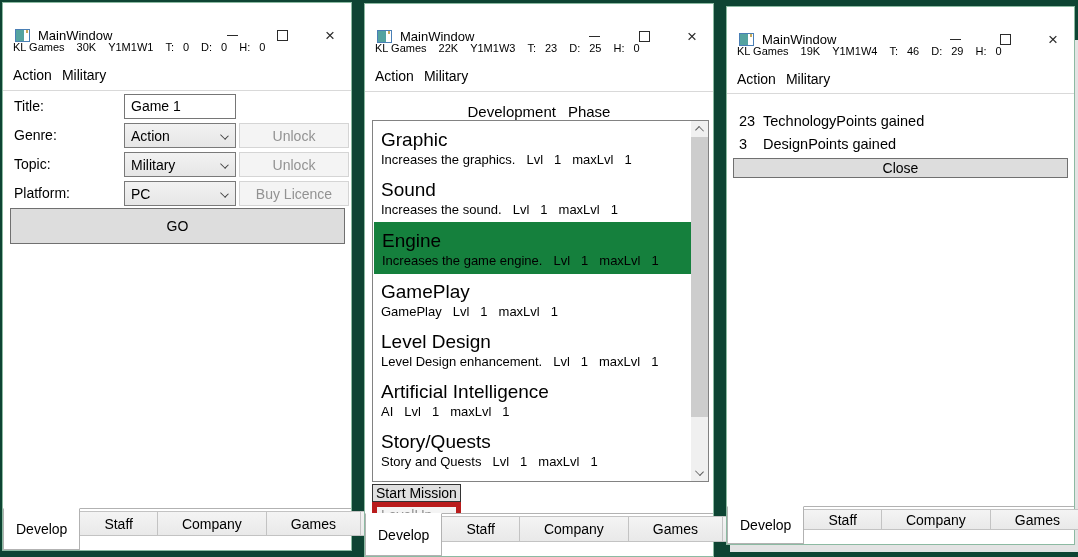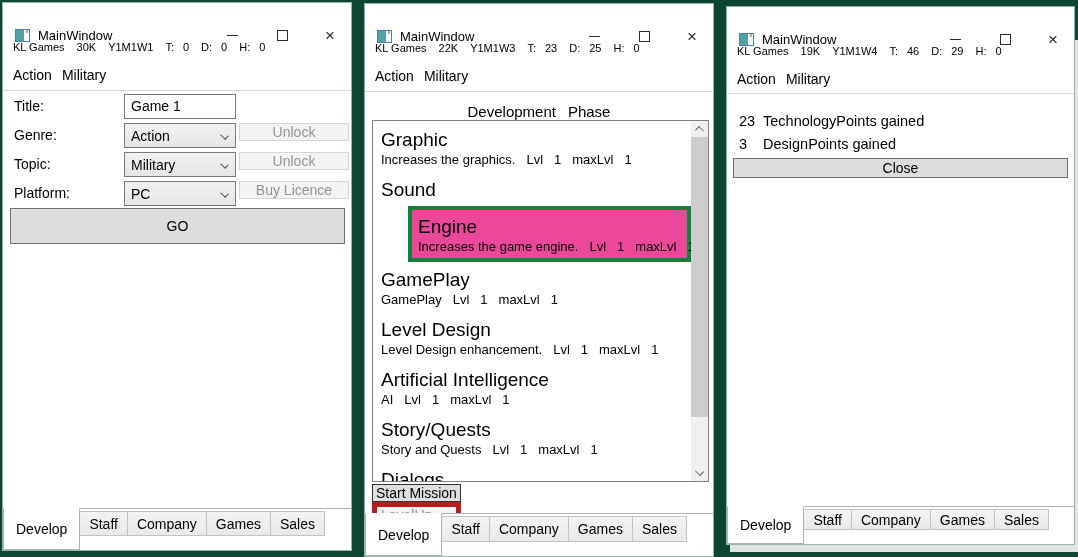--- a/index.html
+++ b/index.html
@@ -34,42 +34,42 @@
   .statusrow span{margin-right:12px;}
   .statusrow .pairlabel{margin-right:9px;}
   .menurow{position:absolute;left:10px;top:64px;right:4px;height:22px;font-size:14px;white-space:nowrap;}
   .menurow span{margin-right:10px;}
   .divider{position:absolute;left:0;right:0;height:0;border-top:1px solid #d9d9d9;}
   .w1 .divider{top:87px;} .w2 .divider{top:87px;} .w3 .divider{top:86px;}
 
   
   .flabel{position:absolute;left:11px;font-size:14px;}
   .fctrl{position:absolute;left:121px;width:112px;height:25px;box-sizing:border-box;}
-  .fbtn{position:absolute;left:236px;width:110px;height:18px;box-sizing:border-box;text-align:center;}
+  .fbtn{position:absolute;left:236px;width:110px;height:25px;box-sizing:border-box;text-align:center;}
   .r1{top:91px;} .r2{top:120px;} .r3{top:149px;} .r4{top:178px;}
   .lbl1{top:95px;} .lbl2{top:124px;} .lbl3{top:153px;} .lbl4{top:182px;}
   .textinput{background:#fff;border:1px solid #767676;font-size:14px;padding:3px 0 0 6px;}
   .combo{background:linear-gradient(#f2f2f2,#e6e6e6);border:1px solid #7a7a7a;font-size:14px;
          display:flex;align-items:center;justify-content:space-between;padding:0 7px 0 6px;}
   .chev{width:7px;height:7px;position:relative;}
   .chev::before{content:"";position:absolute;left:0;top:0;width:6px;height:6px;
     border-right:1px solid #3f3f3f;border-bottom:1px solid #3f3f3f;transform:rotate(45deg) scale(1,.75);}
   .btn-disabled{background:#f4f4f4;border:1px solid #d5d5d5;color:#929292;font-size:14px;
     display:flex;align-items:center;justify-content:center;}
   .btn-go{position:absolute;left:7px;right:6px;top:205px;height:36px;background:#ddd;
     border:1px solid #707070;font-size:14px;display:flex;align-items:center;justify-content:center;box-sizing:border-box;}
 
   
   .devheader{position:absolute;left:0;right:0;top:99px;text-align:center;font-size:15px;}
   .devheader span{margin:0 6px;}
   .devlist{position:absolute;left:7px;top:116px;width:337px;height:362px;border:1px solid #828282;
     box-sizing:border-box;overflow:hidden;background:#fff;}
   .devitems{position:absolute;left:1px;top:1px;right:17px;bottom:0;overflow:hidden;}
   .ditem{padding:2px 2px 3px 6px;border:1px solid transparent;}
-  .ditem.selected{background:#ec4899;border:4px solid #15803d;margin-left:34px;}
+  .ditem.selected{background:#15803d;border:2px solid #15803d;}
   .dtitle{font-size:19px;line-height:25px;margin-top:2px;}
   .dsub{font-size:13px;line-height:16px;white-space:nowrap;}
   .dsub span{margin-right:11px;}
   .scrollbar{position:absolute;top:0;right:0;width:17px;bottom:0;background:#f0f0f0;}
   .sb-up,.sb-down{position:absolute;left:0;width:17px;height:16px;display:flex;align-items:center;justify-content:center;}
   .sb-up{top:0;} .sb-down{bottom:0;}
   .sb-up::before,.sb-down::before{content:"";width:6px;height:6px;border-right:1px solid #5e5e5e;border-bottom:1px solid #5e5e5e;}
   .sb-up::before{transform:rotate(-135deg) scale(1,.8);margin-top:3px;}
   .sb-down::before{transform:rotate(45deg) scale(1,.8);margin-bottom:3px;}
   .sb-thumb{position:absolute;left:0;width:17px;top:16px;height:280px;background:#cdcdcd;}
@@ -87,21 +87,21 @@
     border:1px solid #707070;font-size:14px;display:flex;align-items:center;justify-content:center;box-sizing:border-box;}
 
   
   .tabbar{position:absolute;left:0;right:0;bottom:0;background:#fff;border-top:1px solid #b2b2b2;
     display:flex;align-items:stretch;}
   .w1 .tabbar{height:41px;} .w2 .tabbar{height:42px;} .w3 .tabbar{height:37px;}
   .tab{font-size:14px;display:flex;align-items:center;justify-content:center;box-sizing:border-box;}
   .tab.active{background:#fff;border:1px solid #b2b2b2;border-top:1px solid #fff;
     margin-top:-1px;padding:0 12px;z-index:2;}
   .tab.inactive{background:linear-gradient(#f4f4f4,#e9e9e9);border:1px solid #c3c3c3;
-    margin:2px 0 14px -1px;padding:0 9px;}
+    margin:2px 0 14px -1px;padding:0 24px;}
 </style>
 </head>
 <body>
 
 <div class="backdrop"></div>
 
 <div class="window w1">
   <div class="titlebar">
     <span class="appicon"></span>
     <span class="wtitle">MainWindow</span>
@@ -173,20 +173,21 @@
   </div>
 
   <div class="devlist">
     <div class="devitems">
       <div class="ditem">
         <div class="dtitle">Graphic</div>
         <div class="dsub"><span>Increases the graphics.</span><span>Lvl</span><span>1</span><span>maxLvl</span><span>1</span></div>
       </div>
       <div class="ditem">
         <div class="dtitle">Sound</div>
+        <div class="dsub"><span>Increases the sound.</span><span>Lvl</span><span>1</span><span>maxLvl</span><span>1</span></div>
       </div>
       <div class="ditem selected">
         <div class="dtitle">Engine</div>
         <div class="dsub"><span>Increases the game engine.</span><span>Lvl</span><span>1</span><span>maxLvl</span><span>1</span></div>
       </div>
       <div class="ditem">
         <div class="dtitle">GamePlay</div>
         <div class="dsub"><span>GamePlay</span><span>Lvl</span><span>1</span><span>maxLvl</span><span>1</span></div>
       </div>
       <div class="ditem">

